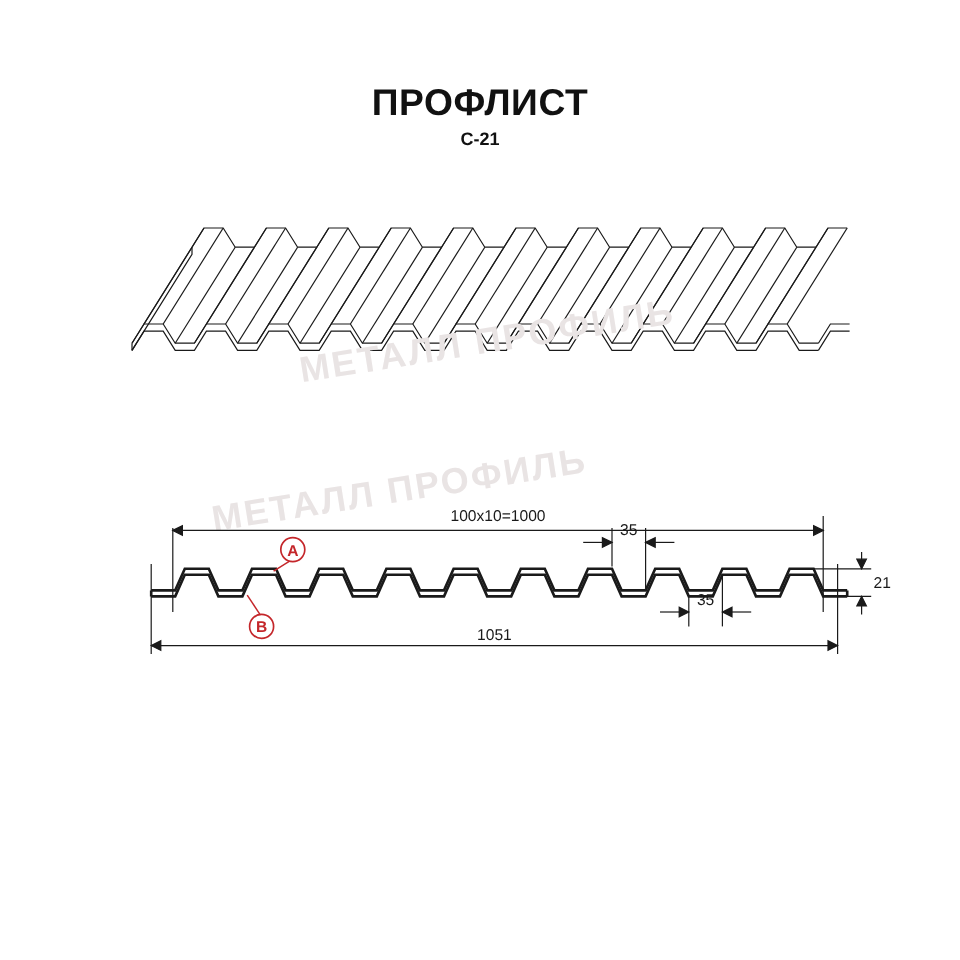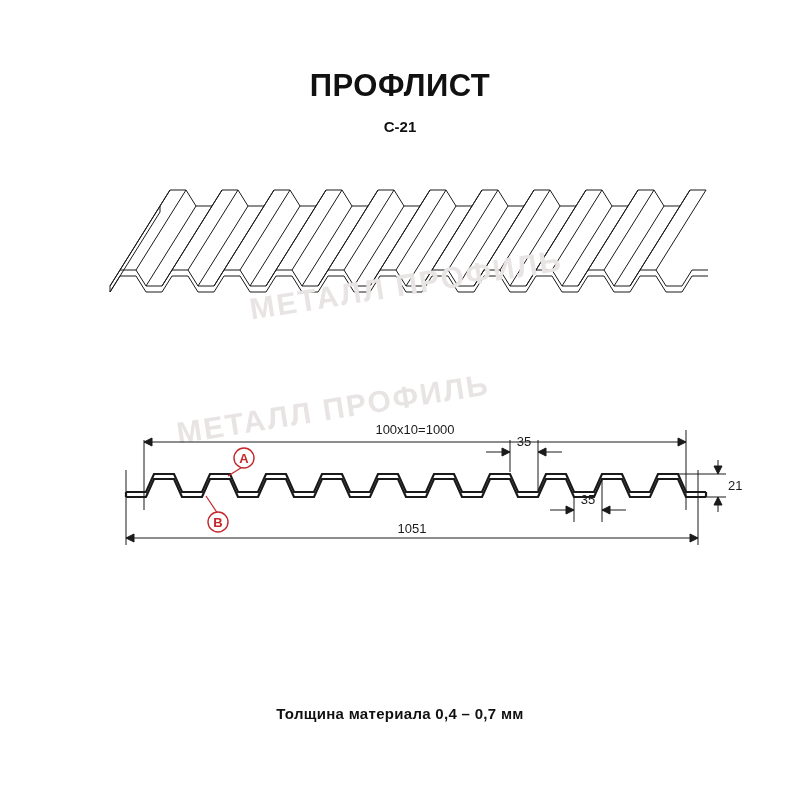--- a/index.html
+++ b/index.html
@@ -26,21 +26,21 @@
     left: 0;
     width: 800px;
     text-align: center;
     font-size: 31px;
     font-weight: bold;
     letter-spacing: 0.5px;
     color: #111111;
   }
   .subtitle {
     position: absolute;
-    top: 118px;
+    top: 108px;
     left: 0;
     width: 800px;
     text-align: center;
     font-size: 15px;
     font-weight: bold;
     color: #111111;
   }
   .footer-note {
     position: absolute;
     top: 705px;
@@ -264,15 +264,14 @@
 
       <g>
         <path class="marker-ln" d="M112,114 L100,96"></path>
         <circle class="marker-circle" cx="112" cy="122" r="10"></circle>
         <text class="marker-txt" x="112" y="127" text-anchor="middle">B</text>
       </g>
 
     </svg>
   </div>
 
-  <div class="footer-note">Толщина материала 0,4 – 0,7 мм</div>
 
 </div>
 
 </body></html>

